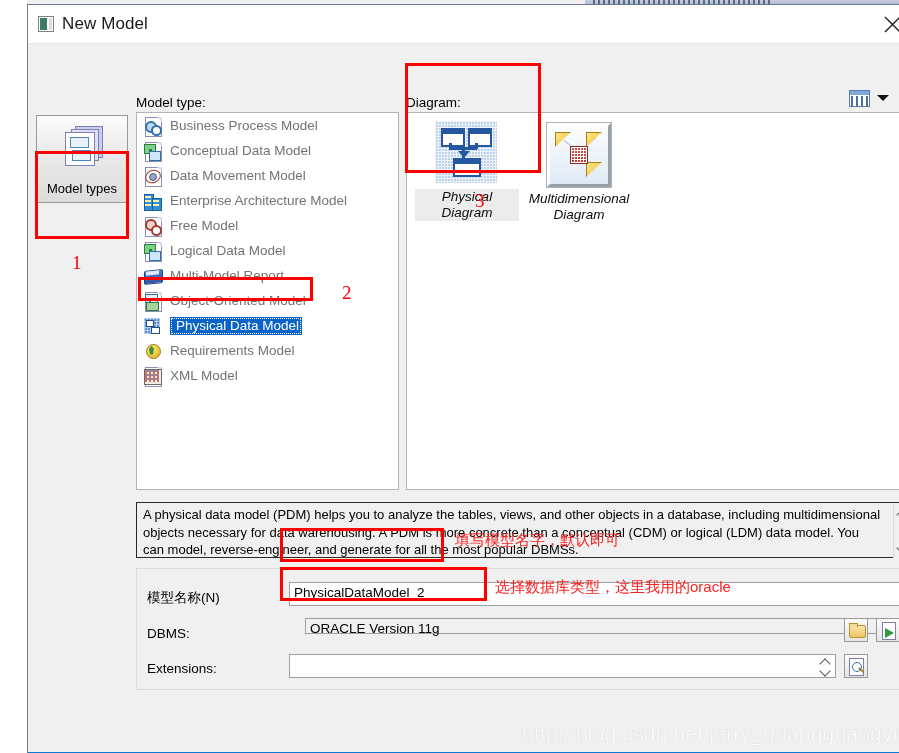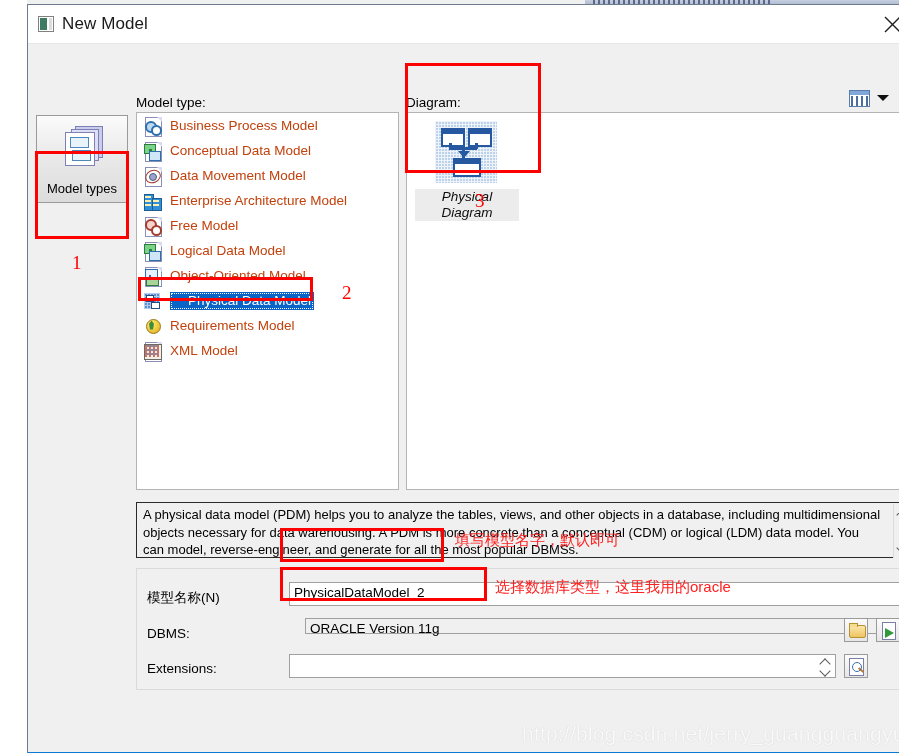--- a/index.html
+++ b/index.html
@@ -213,28 +213,28 @@
   }
   .li {
     position: relative;
     height: 25px;
     display: flex;
     align-items: center;
     padding-left: 6px;
   }
   .li-label {
     font-size: 13.5px;
-    color: #c2410c;
+    color: #737373;
     margin-left: 8px;
     white-space: nowrap;
   }
   .li.selected .li-label {
     background: #0a64c8;
     color: #ffffff;
-    padding: 1px 3px 2px 18px;
+    padding: 1px 3px 2px 6px;
     outline: 1px dotted #ffffff;
     outline-offset: -2px;
   }
   .li-icon {
     position: relative;
     width: 19px; height: 20px;
     flex: 0 0 19px;
   }
 
   
@@ -622,20 +622,27 @@
           <div class="li-label">Free Model</div>
         </div>
         <div class="li">
           <div class="li-icon g-ldm">
             <div class="sheet fold"></div>
               <div class="ov r1"></div>
               <div class="ov ln"></div>
               <div class="ov r2"></div>
           </div>
           <div class="li-label">Logical Data Model</div>
+        </div>
+        <div class="li">
+          <div class="li-icon g-mmr">
+            <div class="ov book"></div>
+              <div class="ov pg"></div>
+          </div>
+          <div class="li-label">Multi-Model Report</div>
         </div>
         <div class="li">
           <div class="li-icon g-oom">
             <div class="sheet fold"></div>
               <div class="ov r1"></div>
               <div class="ov l"></div>
               <div class="ov r2"></div>
           </div>
           <div class="li-label">Object-Oriented Model</div>
         </div>
@@ -681,20 +688,40 @@
                 <div class="cn c1"></div>
               <div class="arw"></div>
               <div class="cn c4"></div>
               <div class="bx b3">
                   <i></i>
                 </div>
             </div>
           </div>
           <span class="diag-label sel">Physical Diagram</span>
         </div>
+        <div class="diag-item" id="diag-1">
+          <div class="diag-thumb">
+            <div class="md-thumb">
+              <div class="ln l1"></div>
+                <div class="ln l2"></div>
+                <div class="ln l3"></div>
+              <div class="tri t1">
+                  <span></span>
+                </div>
+              <div class="tri t2">
+                  <span></span>
+                </div>
+              <div class="tri t3">
+                  <span></span>
+                </div>
+              <div class="cube"></div>
+            </div>
+          </div>
+          <span class="diag-label">Multidimensional Diagram</span>
+        </div>
       </div>
 
       <div class="descbox">
         <div class="desc-text">A physical data model (PDM) helps you to analyze the tables, views, and other objects in a database, including multidimensional objects necessary for data warehousing. A PDM is more concrete than a conceptual (CDM) or logical (LDM) data model. You can model, reverse-engineer, and generate for all the most popular DBMSs.</div>
         <div class="desc-scroll">
           <div class="up">
               <div class="chev"></div>
             </div>
           <div class="dn">
               <div class="chev down"></div>

